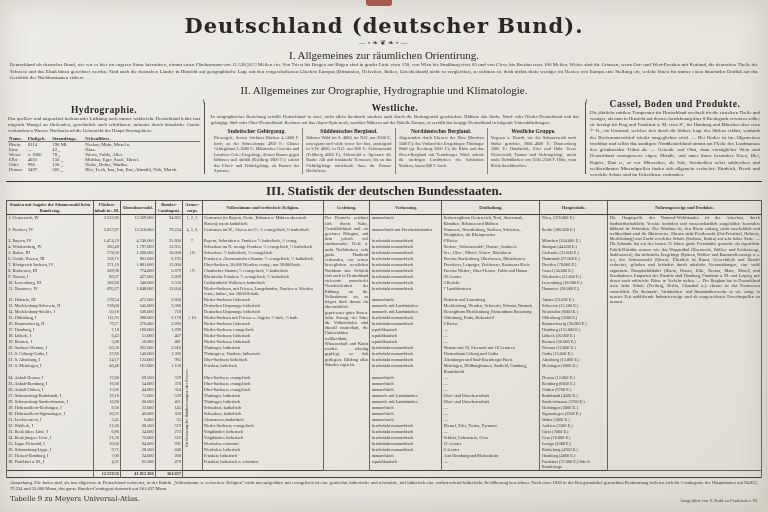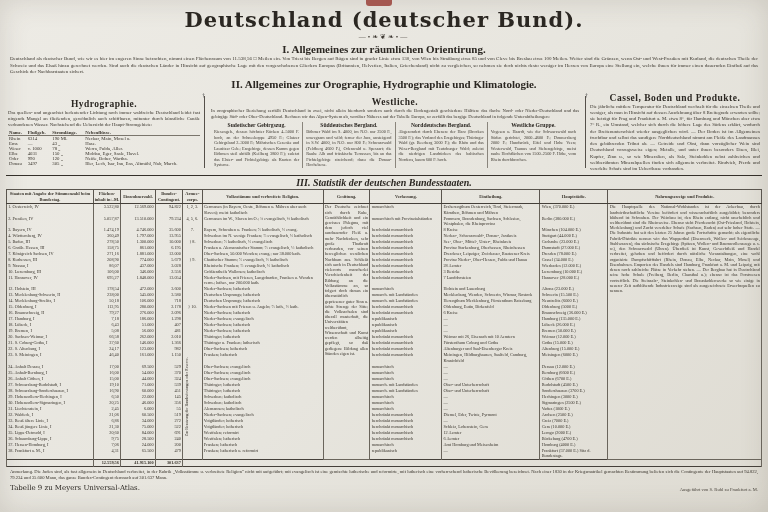--- a/index.html
+++ b/index.html
@@ -1,42 +1,42 @@
 <!DOCTYPE html>
 <html><head>
 <meta charset="utf-8">
 <style>
   html,body{margin:0;padding:0;background:#c9c6be;}
   .page{position:relative;width:768px;height:512px;margin:0 auto;overflow:hidden;
     background:linear-gradient(135deg,#edebe5 0%,#e7e5de 55%,#dedbd2 100%);
     box-shadow:inset 0 0 28px rgba(90,80,60,.18);
     color:#2b2722;font-family:"Liberation Serif","DejaVu Serif",serif;}
   .red-mark{position:absolute;left:366px;top:0;width:26px;height:6px;background:#9a4138;border-radius:0 0 3px 3px;opacity:.85;}
-  h1.doc-title{margin:7px 0 0;text-align:center;font-family:"DejaVu Serif",serif;font-weight:bold;font-size:21px;letter-spacing:1px;}
+  h1.doc-title{margin:13px 0 0;text-align:center;font-family:"DejaVu Serif",serif;font-weight:bold;font-size:21px;letter-spacing:1px;}
   .ornament{text-align:center;font-size:7px;letter-spacing:2px;color:#3a352e;margin:1px 0 0;}
-  h2.sec{margin:2px 0 1px;text-align:center;font-weight:bold;font-size:11px;}
+  h2.sec{margin:2px 0 1px;text-align:center;font-weight:normal;font-size:11px;}
   p.intro{margin:0 10px;font-size:5px;line-height:1.32;text-align:justify;color:#39342c;}
   .cols3{display:flex;align-items:center;margin:2px 4px 0;}
   .colL{width:192px;padding:0 4px;}
   .colM{flex:1;padding:0 6px;border-left:.7px solid #55504a;border-right:.7px solid #55504a;position:relative;}
   .colR{width:170px;padding:0 4px;}
   .dagger{position:absolute;top:-4px;font-size:6px;color:#444;}
   .dl{left:-3px;} .dr{right:-3px;}
   h3.colhead{margin:1px 0 1px;text-align:center;font-weight:bold;font-size:9.5px;letter-spacing:.5px;}
   .colL p,.colR p{margin:0;font-size:4.8px;line-height:1.3;text-align:justify;color:#39342c;}
   table.rivers{width:100%;border-collapse:collapse;margin-top:2px;font-size:4.8px;color:#39342c;}
   table.rivers th{font-weight:bold;text-align:left;border-bottom:.5px solid #7a756c;padding:0 1px;font-size:4.8px;}
   table.rivers td{padding:0 1px;vertical-align:top;}
   .groups{display:flex;margin-top:2px;}
   .group{flex:1;padding:0 3px;border-left:.5px solid #8a857c;}
   .group:first-child{border-left:none;}
   .group h4{margin:0 0 1px;text-align:center;font-weight:bold;font-size:5.6px;}
   .group p{margin:0;font-size:4.3px;line-height:1.28;text-align:justify;color:#3f3a32;}
   .sec3rule{border:none;border-top:1.4px solid #35302a;margin:3px 6px 0;}
-  h2.sec3{margin:1px 0;text-align:center;font-weight:bold;font-size:10px;font-style:italic;}
+  h2.sec3{margin:1px 0;text-align:center;font-weight:bold;font-size:13px;}
   table.stats{width:756px;margin:0 6px;border-collapse:collapse;border:1px solid #45403a;font-size:4.3px;color:#39342c;table-layout:fixed;}
   table.stats th{border:.5px solid #5a554e;border-bottom:.9px solid #45403a;font-weight:bold;font-size:4.4px;padding:1px .5px;text-align:center;vertical-align:middle;line-height:1.2;}
   table.stats td{border-left:.5px solid #6a655c;border-right:.5px solid #6a655c;padding:.4px 1.2px;vertical-align:top;line-height:1.22;}
   td.num{text-align:right;white-space:nowrap;}
   td.ctr{text-align:center;}
   td.blocktext{text-align:justify;border-bottom:.5px solid #6a655c;}
   td.vert{writing-mode:vertical-rl;transform:rotate(180deg);text-align:center;font-size:3.9px;padding:1px 0;}
   tr.totals td{border-top:.9px solid #45403a;font-weight:bold;}
   p.anmerkung{margin:2px 10px 0;font-size:4.6px;line-height:1.3;text-align:justify;color:#39342c;}
   .footrow{display:flex;justify-content:space-between;margin:3px 10px 0;}

